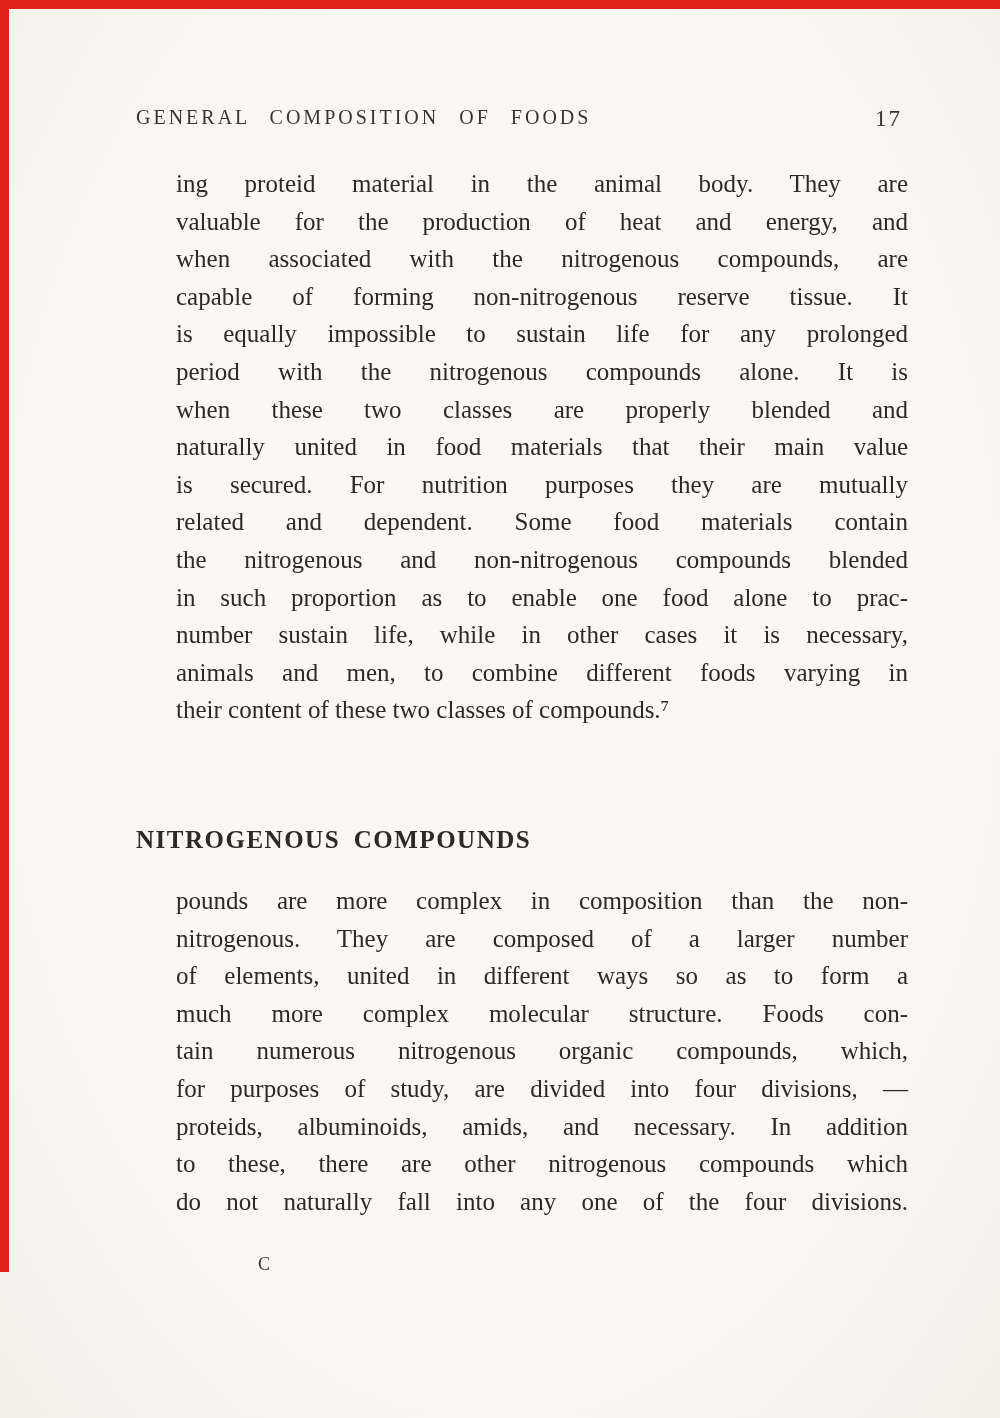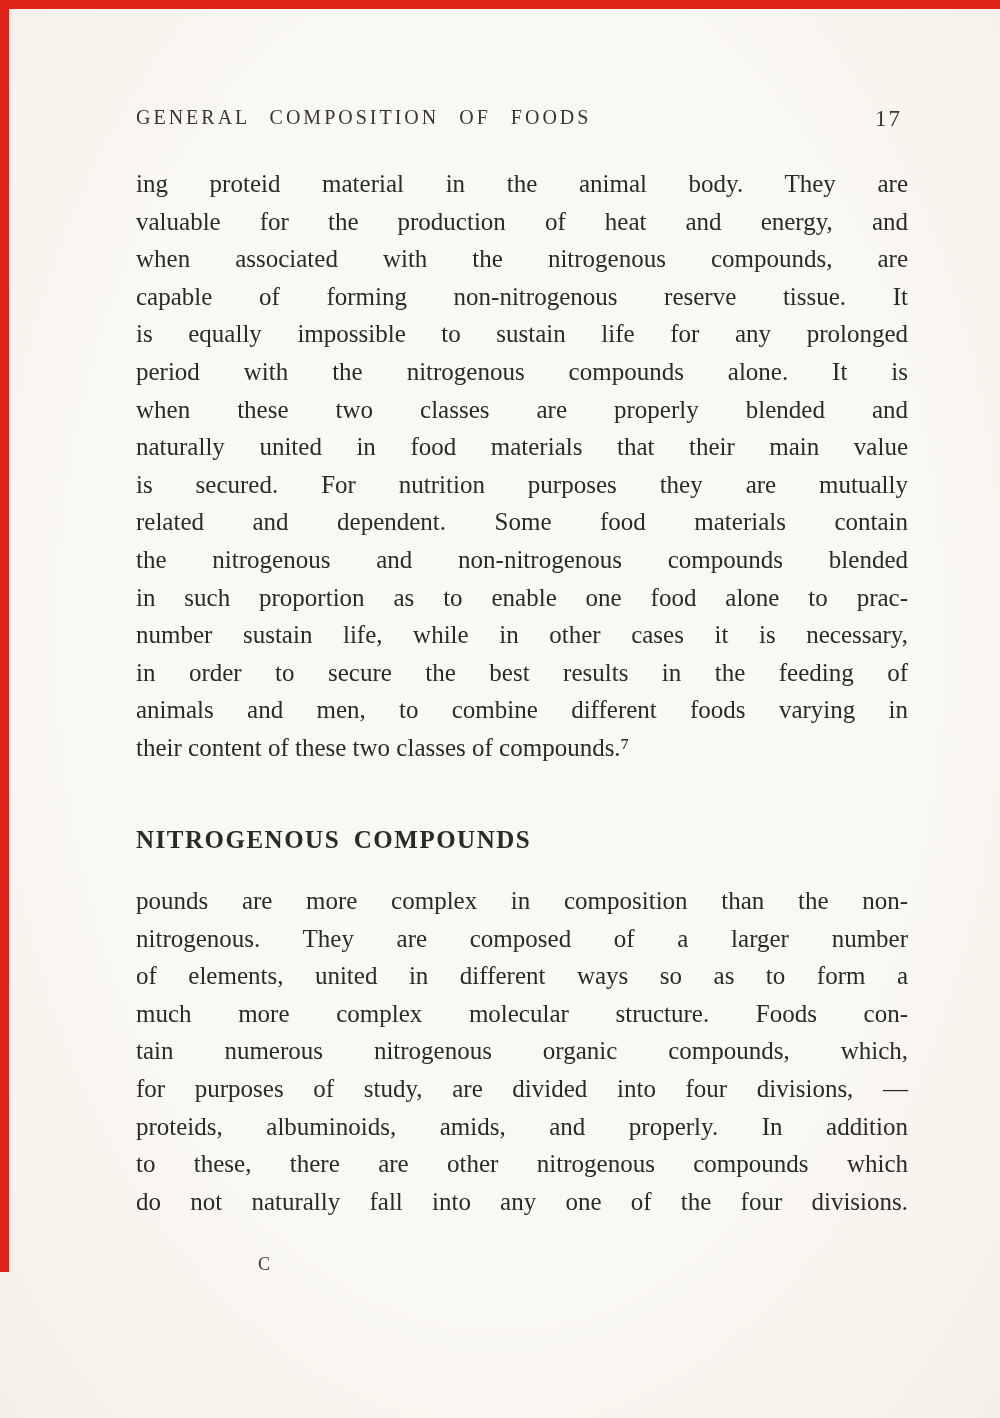--- a/index.html
+++ b/index.html
@@ -56,20 +56,21 @@
     width: 772px;
     font-size: 25px;
     line-height: 37.6px;
   }
   .para1 { top: 165px; }
   .para2 { top: 882px; }
   .tline {
     text-align: justify;
     text-align-last: justify;
     white-space: normal;
+    margin-left: 40px;
   }
   .para1 .tline:last-child {
     text-align-last: left;
   }
   .first-line {
     padding-left: 14px;
   }
   .lead-bold {
     font-weight: bold;
   }
@@ -110,36 +111,35 @@
       <div class="tline">capable of forming non-nitrogenous reserve tissue. It</div>
       <div class="tline">is equally impossible to sustain life for any prolonged</div>
       <div class="tline">period with the nitrogenous compounds alone. It is</div>
       <div class="tline">when these two classes are properly blended and</div>
       <div class="tline">naturally united in food materials that their main value</div>
       <div class="tline">is secured. For nutrition purposes they are mutually</div>
       <div class="tline">related and dependent. Some food materials contain</div>
       <div class="tline">the nitrogenous and non-nitrogenous compounds blended</div>
       <div class="tline">in such proportion as to enable one food alone to prac-</div>
       <div class="tline">number sustain life, while in other cases it is necessary,</div>
-      <div class="tline">in order to secure the best results in the feeding of</div>
       <div class="tline">animals and men, to combine different foods varying in</div>
       <div class="tline">their content of these two classes of compounds.⁷</div>
     </div>
 
   <div class="section-heading">NITROGENOUS COMPOUNDS</div>
 
   <div class="body-block para2">
     <div>
         <div class="tline">pounds are more complex in composition than the non-</div>
         <div class="tline">nitrogenous. They are composed of a larger number</div>
         <div class="tline">of elements, united in different ways so as to form a</div>
         <div class="tline">much more complex molecular structure. Foods con-</div>
         <div class="tline">tain numerous nitrogenous organic compounds, which,</div>
         <div class="tline">for purposes of study, are divided into four divisions, —</div>
-        <div class="tline">proteids, albuminoids, amids, and properly. In addition</div>
+        <div class="tline">proteids, albuminoids, amids, and necessary. In addition</div>
         <div class="tline">to these, there are other nitrogenous compounds which</div>
         <div class="tline">do not naturally fall into any one of the four divisions.</div>
       </div>
   </div>
 
   <div class="signature-mark">C</div>
 
 </div>
 
 </body></html>

